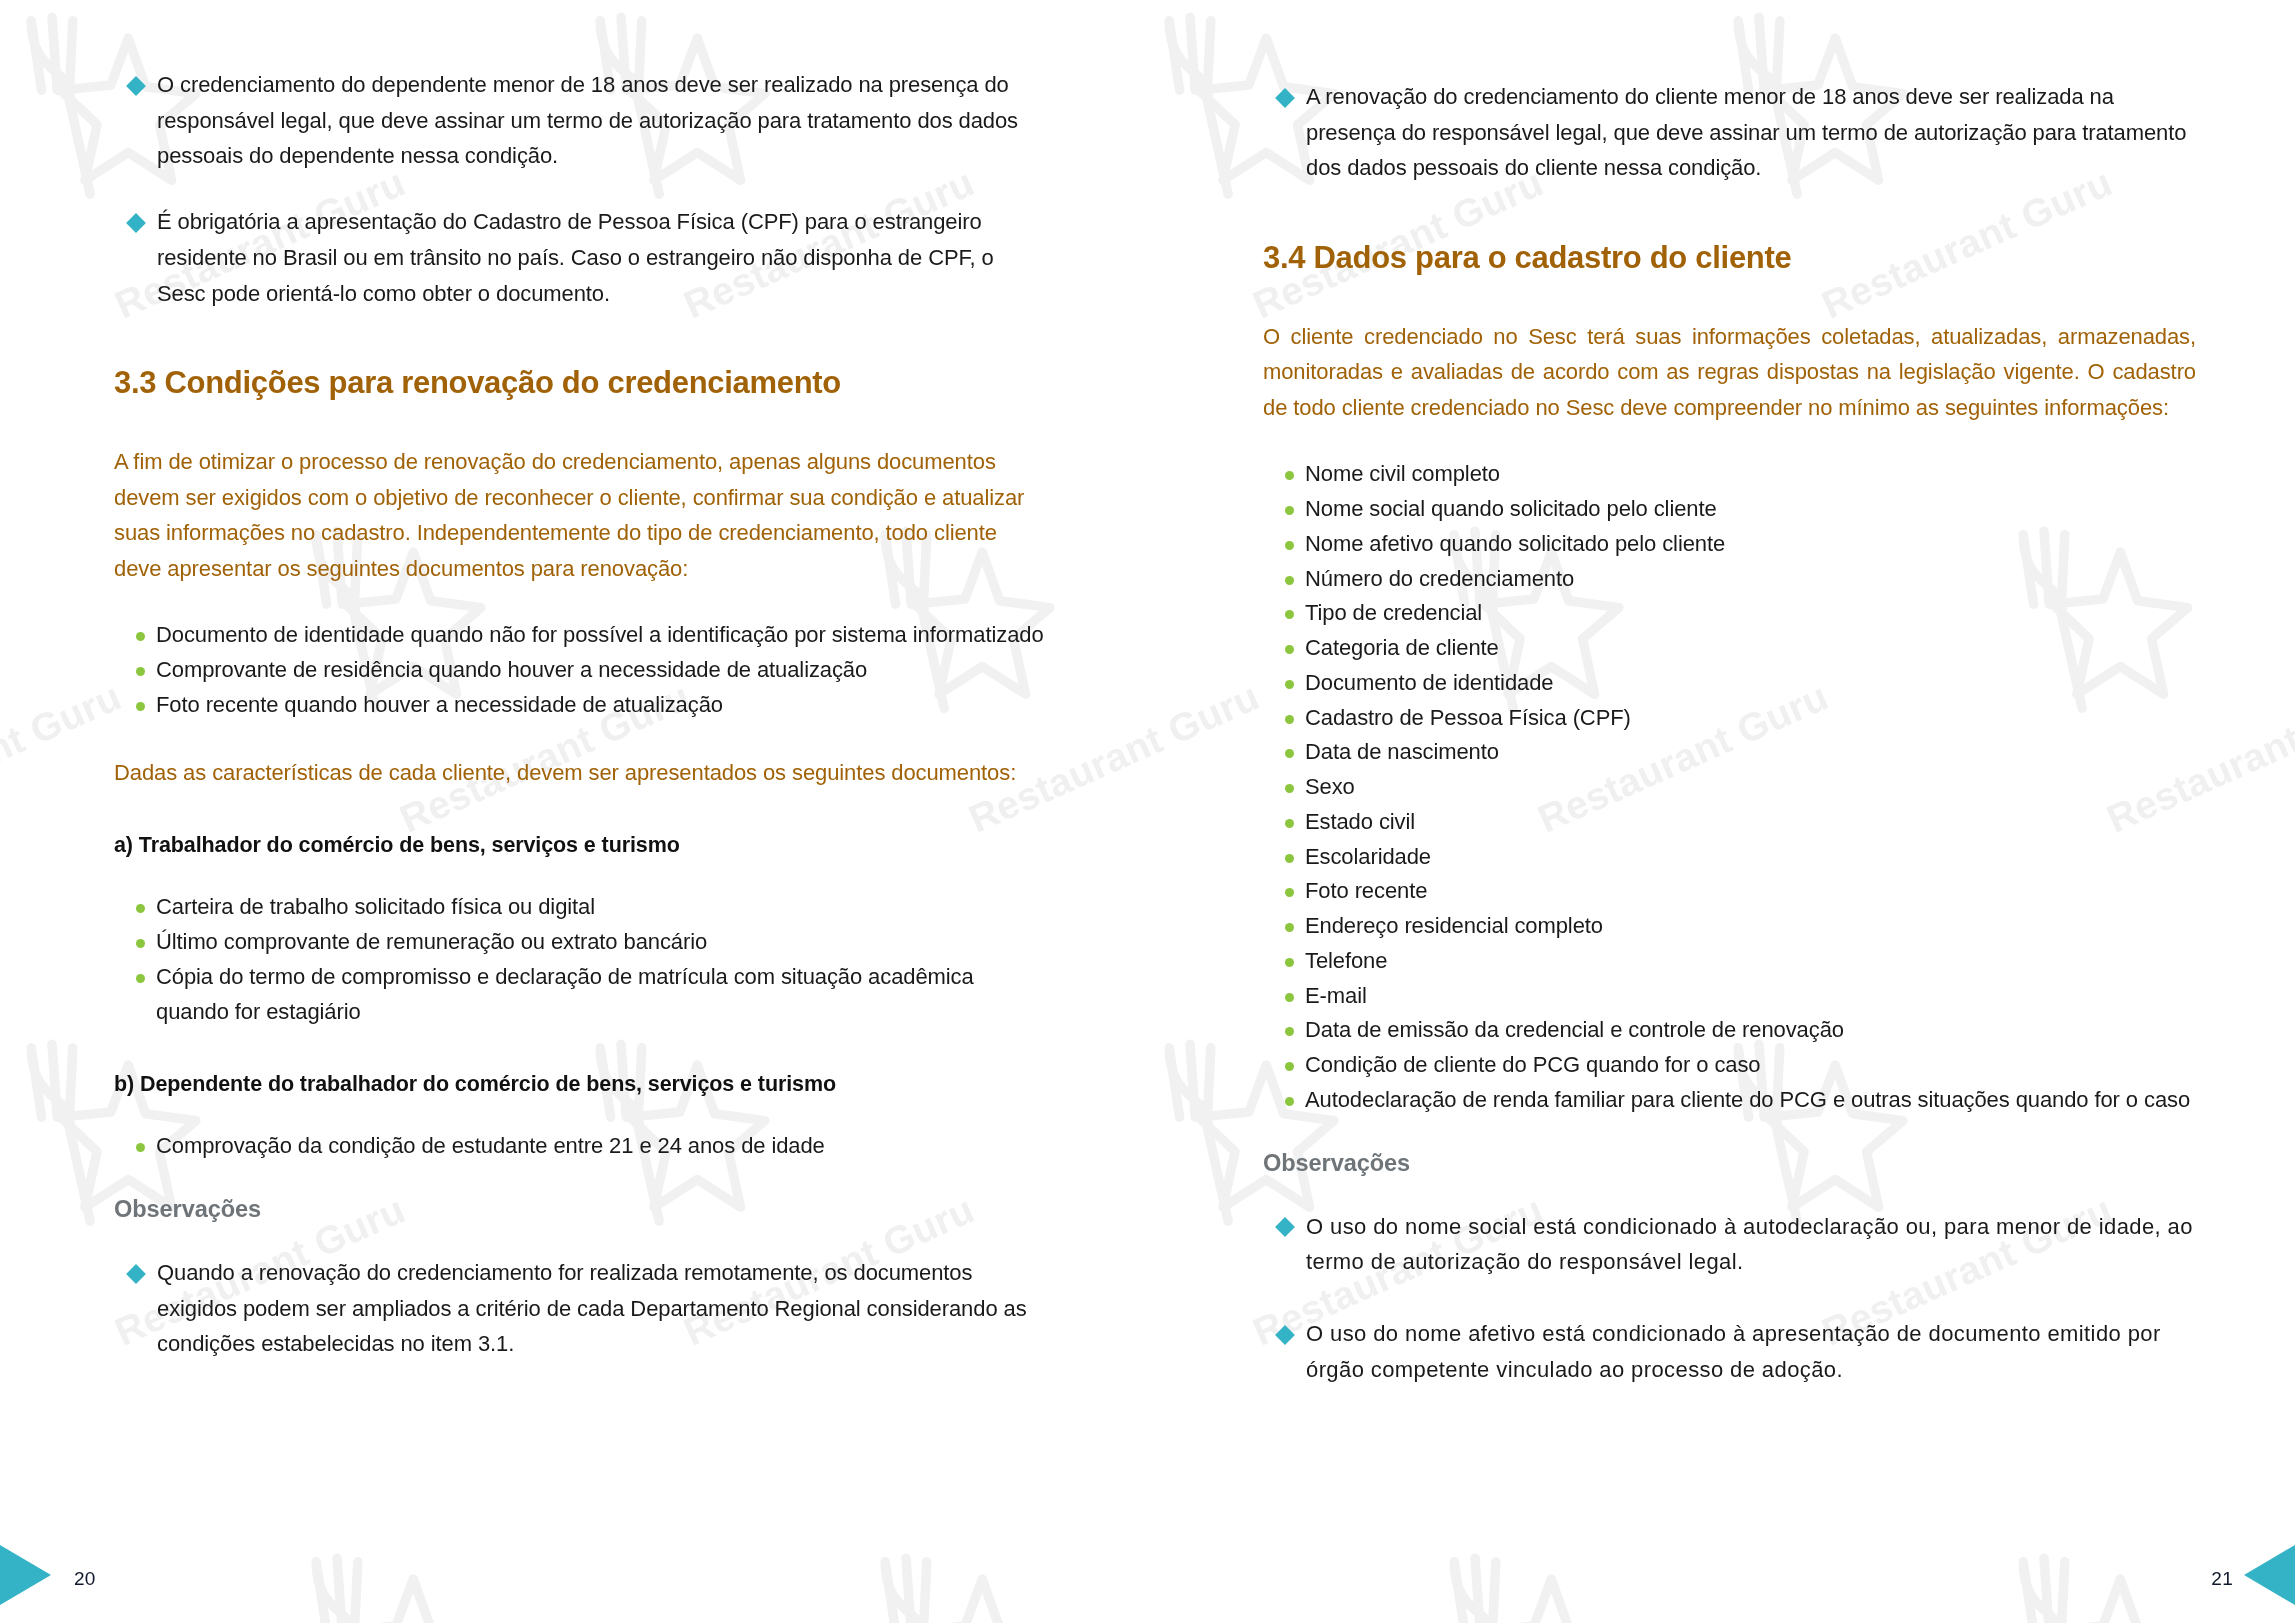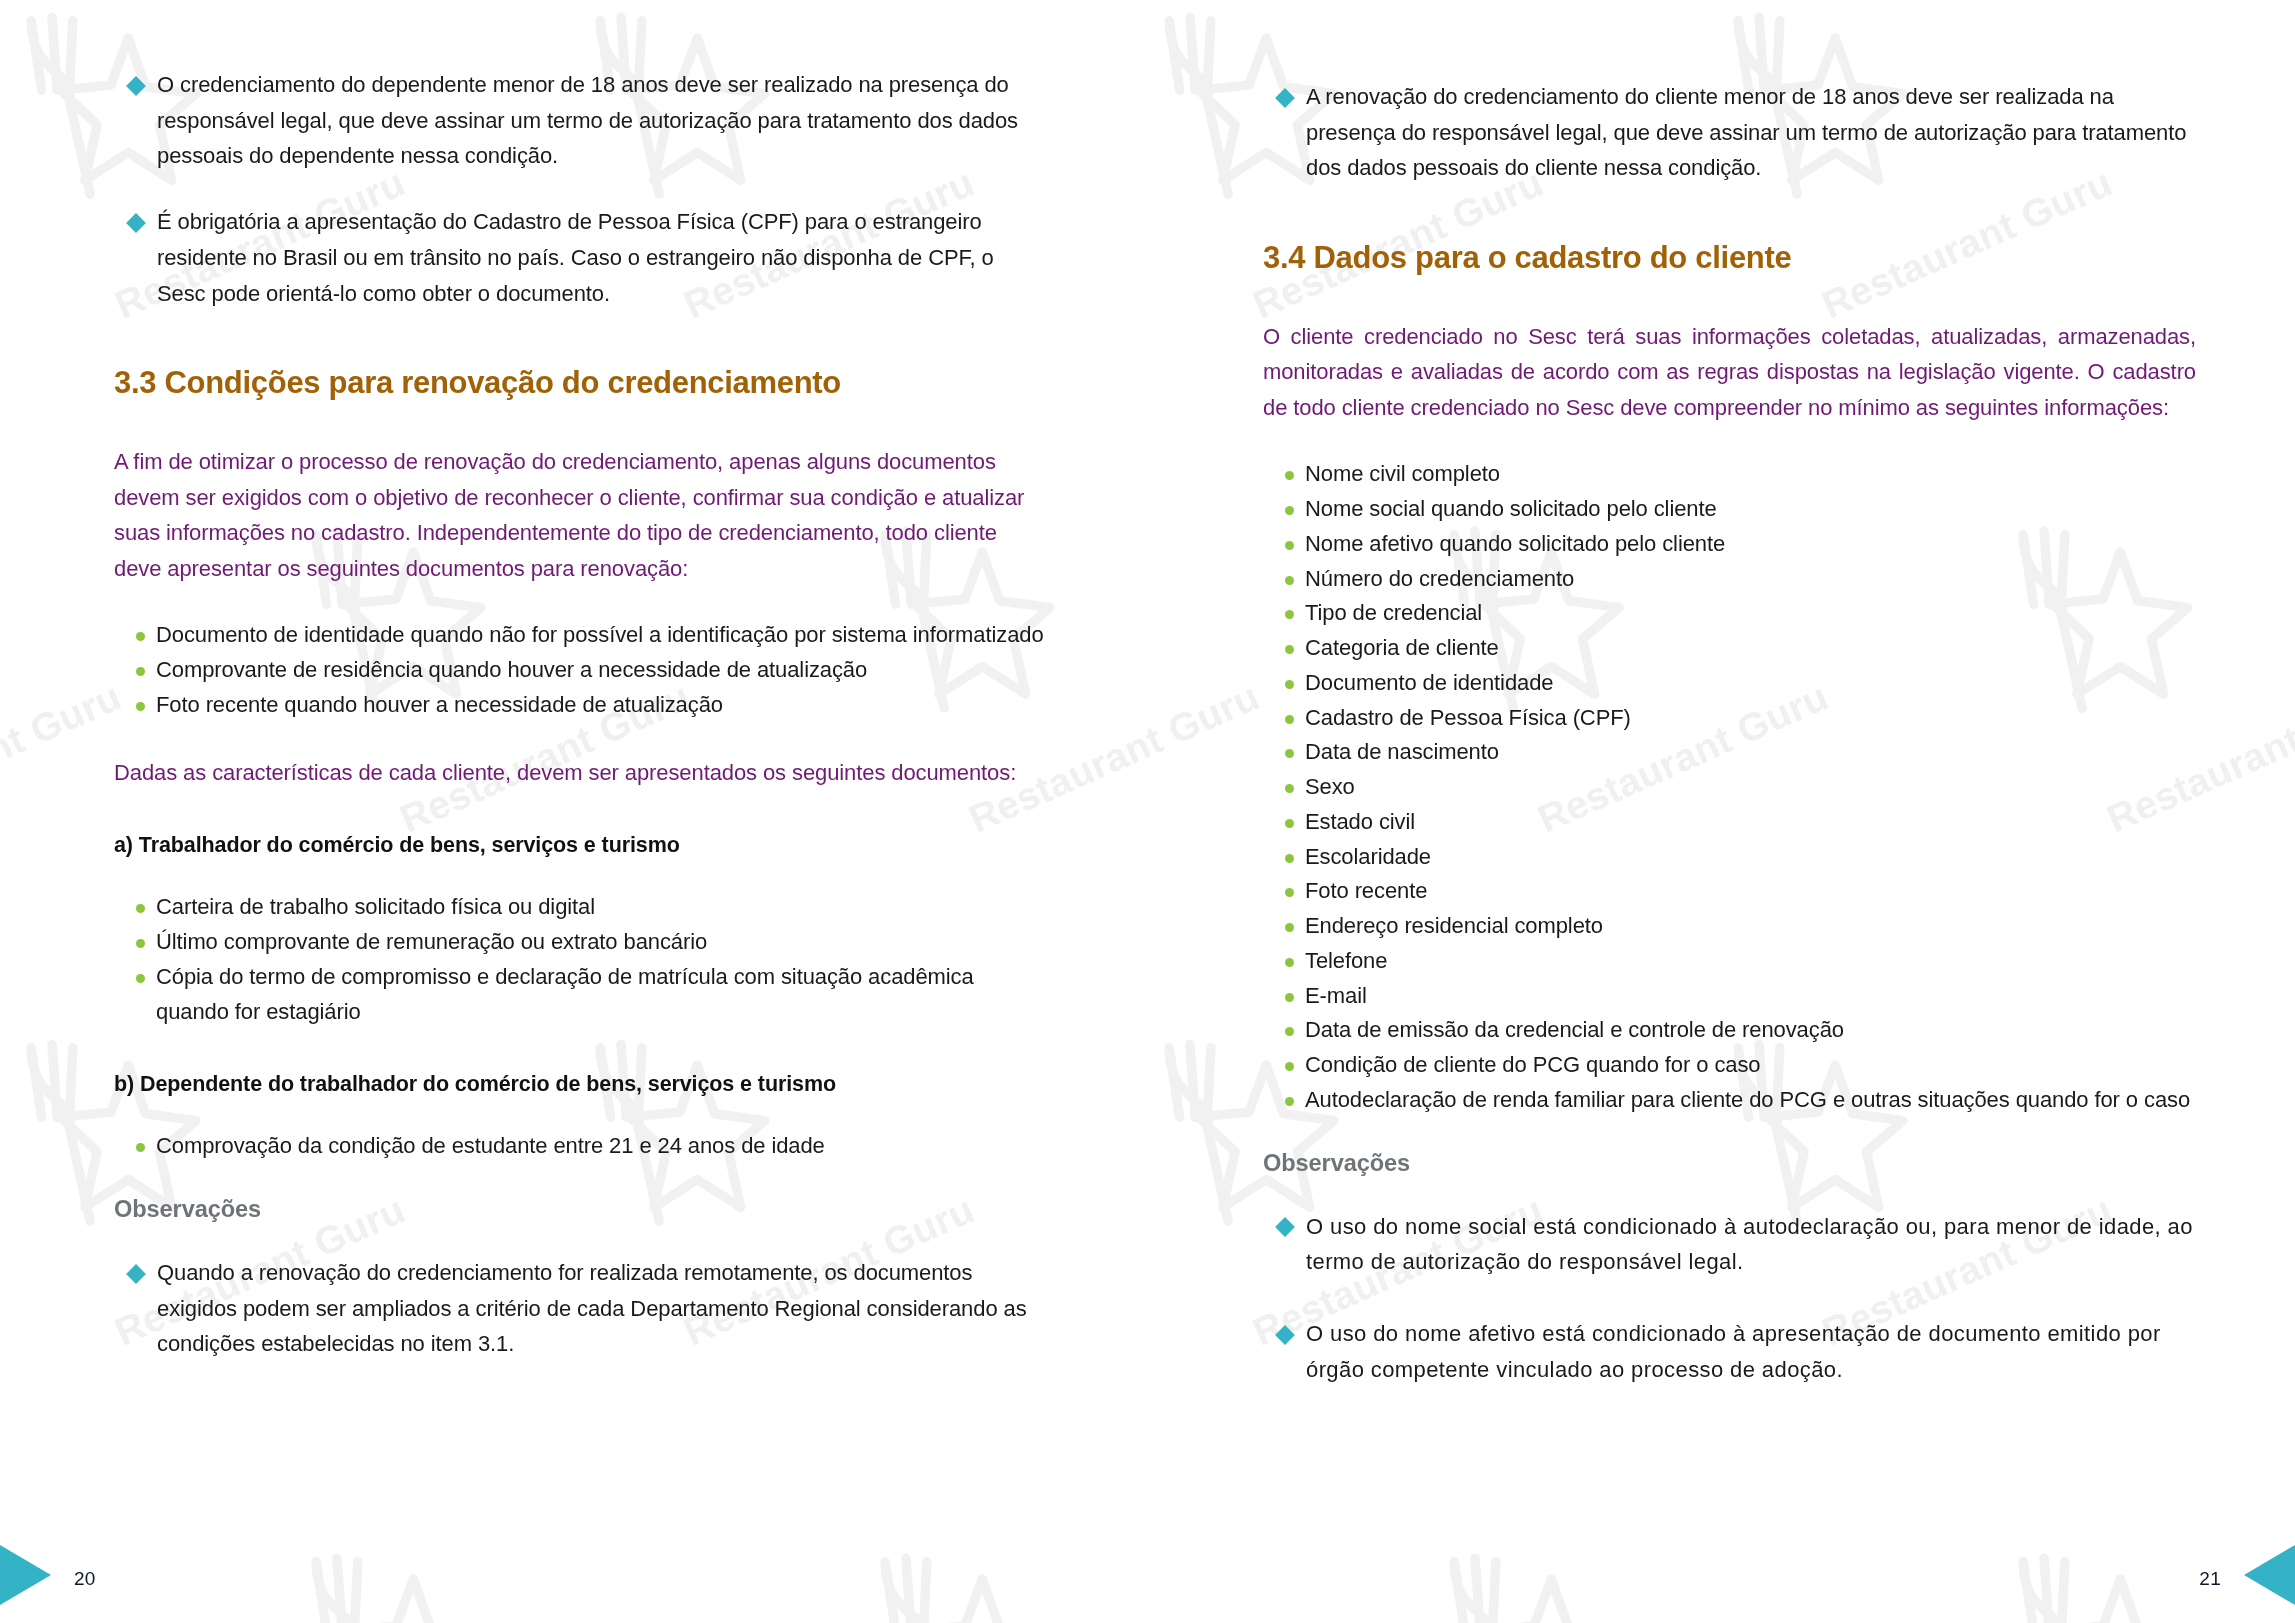--- a/index.html
+++ b/index.html
@@ -60,21 +60,21 @@
     color: #a16207;
     font-size: 31px;
     font-weight: 700;
     line-height: 1.15;
     letter-spacing: -0.3px;
     margin: 0;
   }
   .body-par {
     font-size: 22px;
     line-height: 1.62;
-    color: #701a75;
+    color: #a16207;
     margin: 0;
     letter-spacing: -0.1px;
   }
   .body-par.justify { text-align: justify; }
 
   .sub-heading {
     font-size: 21.5px;
     font-weight: 700;
     color: #111111;
     margin: 0;
@@ -139,21 +139,21 @@
   
   .page-num {
     position: absolute;
     bottom: 33px;
     font-size: 19px;
     font-weight: 400;
     color: #0f172a;
     letter-spacing: 0.3px;
   }
   #page-number-left  { left: 74px; }
-  #page-number-right { right: 74px; }
+  #page-number-right { right: 62px; }
 
   .corner-arrow {
     position: absolute;
     bottom: 18px;
     width: 0;
     height: 0;
   }
   #corner-arrow-left {
     left: 0;
     border-top: 30.5px solid transparent;

